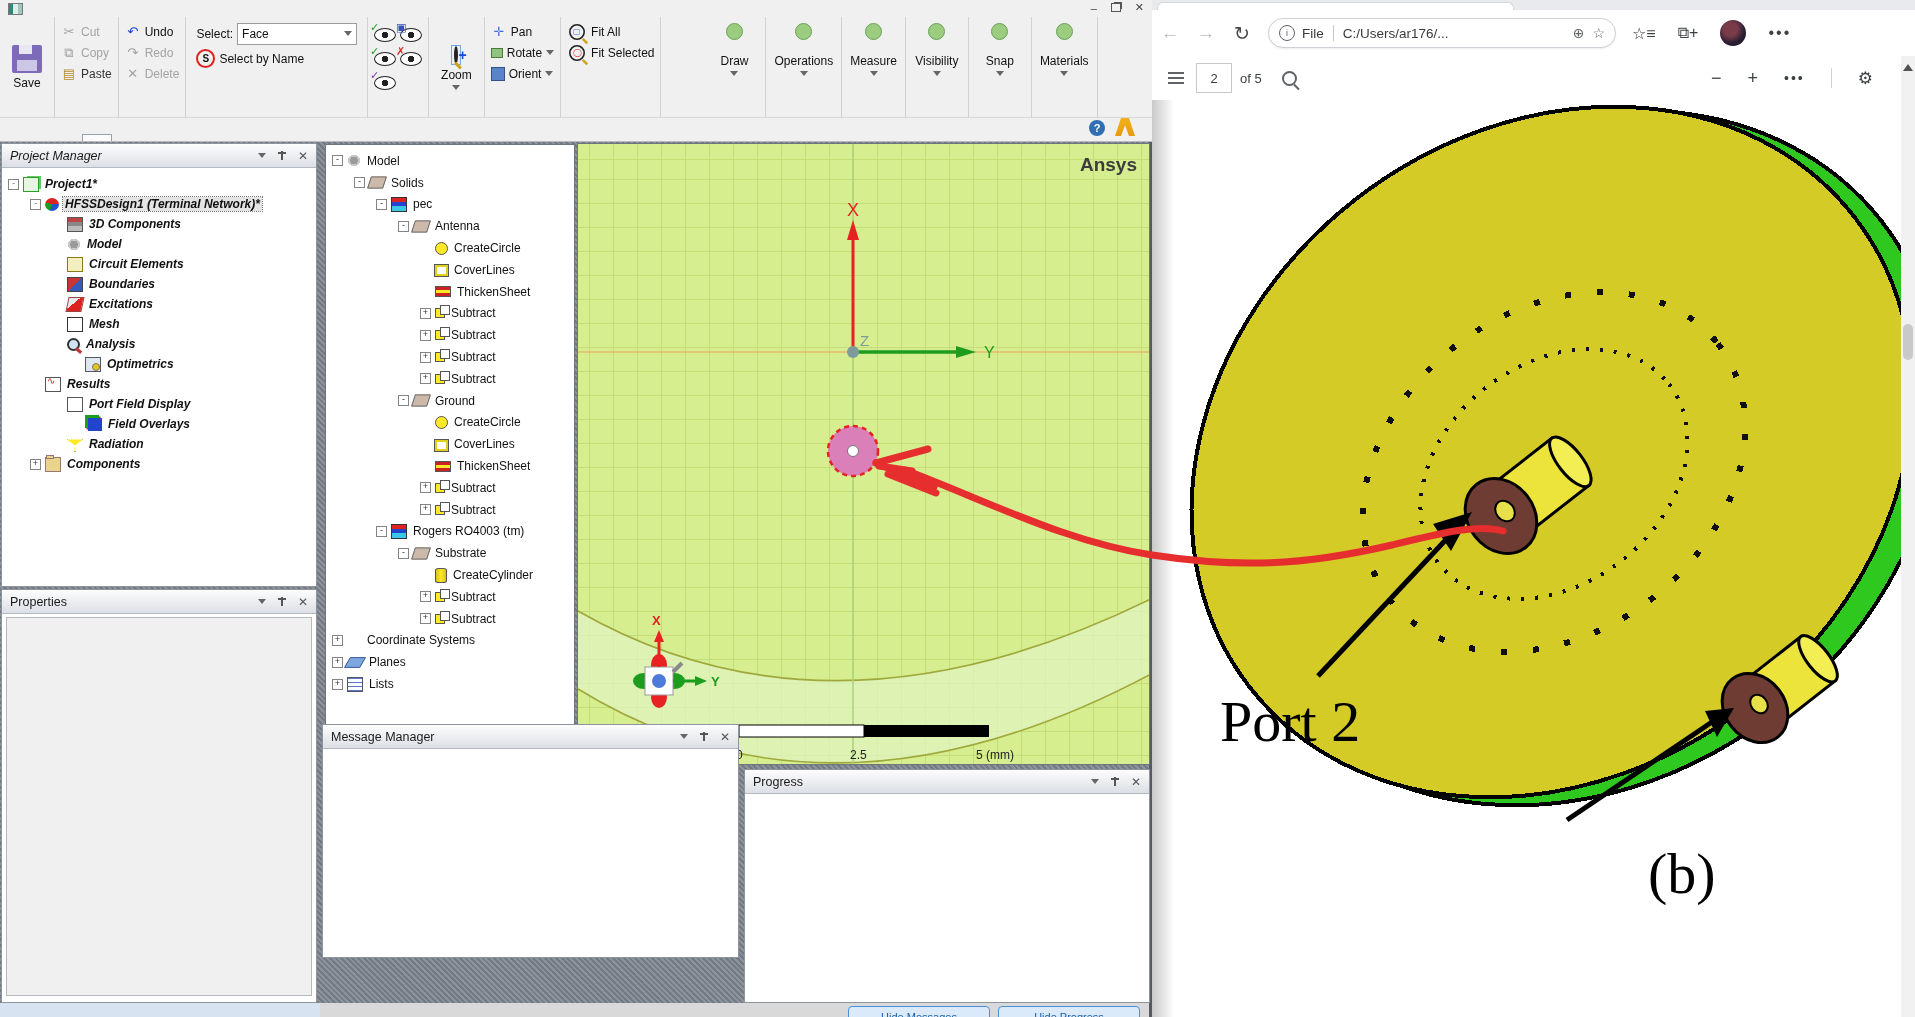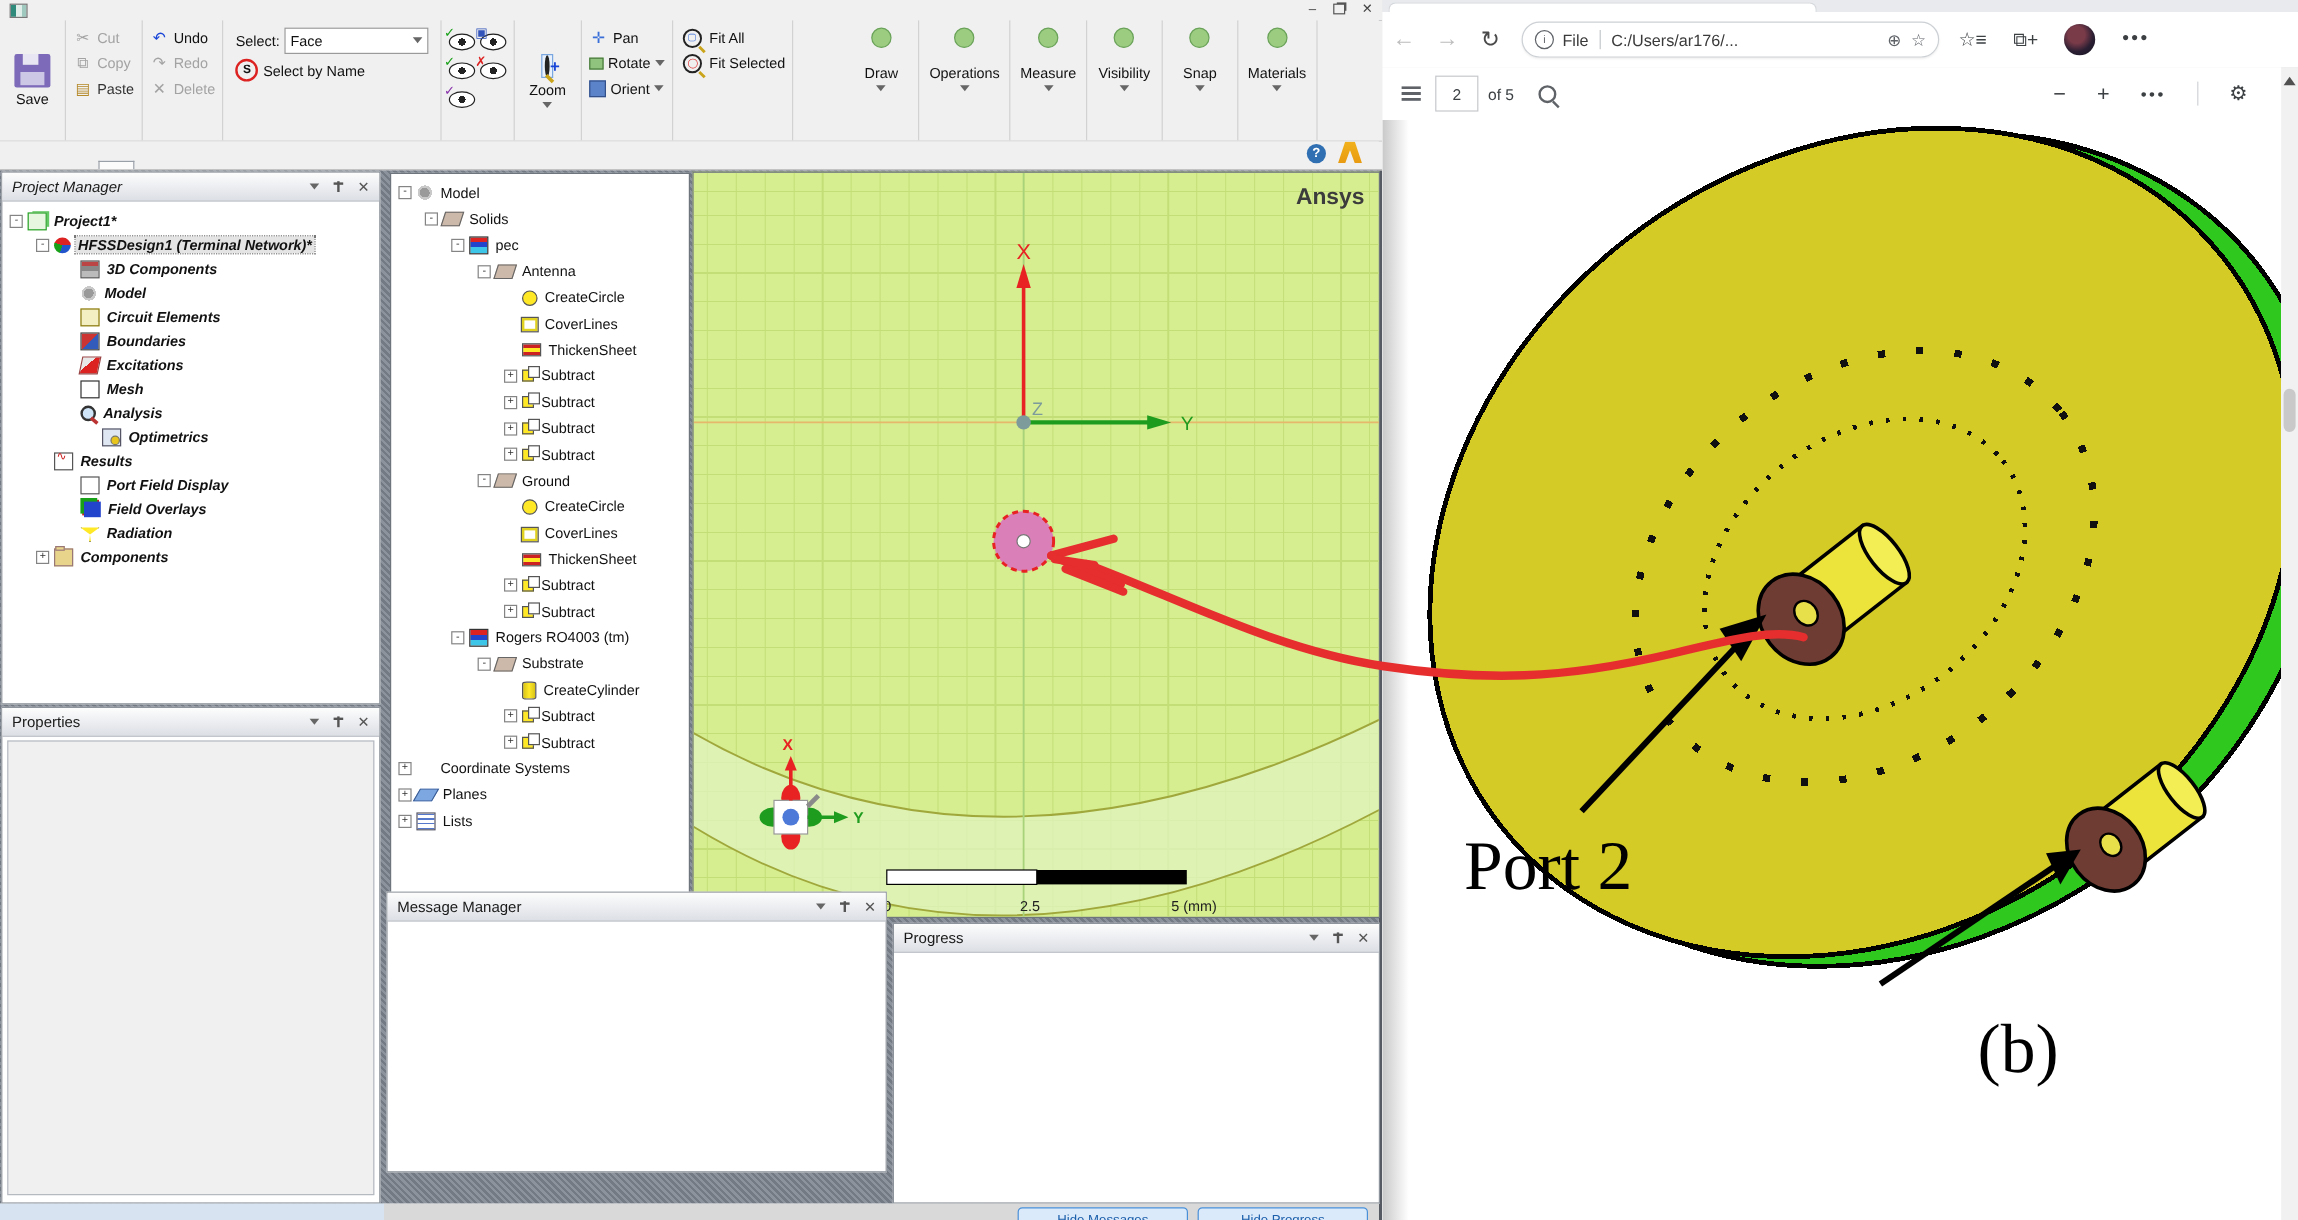--- a/index.html
+++ b/index.html
@@ -381,21 +381,21 @@
           <div class="trowi" style="padding-left: 28px;">
             <span class="exp noexp"></span>
             <span class="ic ic-results"></span>
             <span class="lbl">Results</span>
           </div>
           <div class="trowi" style="padding-left: 50px;">
             <span class="exp noexp"></span>
             <span class="ic ic-portfield"></span>
             <span class="lbl">Port Field Display</span>
           </div>
-          <div class="trowi" style="padding-left: 50px;">
+          <div class="trowi" style="padding-left: 68px;">
             <span class="exp noexp"></span>
             <span class="ic ic-fieldoverlays"></span>
             <span class="lbl">Field Overlays</span>
           </div>
           <div class="trowi" style="padding-left: 50px;">
             <span class="exp noexp"></span>
             <span class="ic ic-radiation"></span>
             <span class="lbl">Radiation</span>
           </div>
           <div class="trowi" style="padding-left: 28px;">
@@ -593,21 +593,21 @@
         <g>
           <rect x="161" y="581" width="125" height="12" fill="#fff" stroke="#000"></rect>
           <rect x="286" y="581" width="125" height="12" fill="#000"></rect>
           <text x="158" y="615" font-size="12" fill="#222">0</text>
           <text x="272" y="615" font-size="12" fill="#222">2.5</text>
           <text x="398" y="615" font-size="12" fill="#222">5 (mm)</text>
         </g>
       </svg>
     </div>
 
-    <div class="abs panel" style="left:322px;top:743px;width:417px;height:234px;">
+    <div class="abs panel" style="left:322px;top:724px;width:417px;height:234px;">
       <div class="phead">
         <span>Message Manager</span>
           <span class="sp"></span>
         <span class="phicons">
           <span class="caret"></span>
           <span class="pin"></span>
           <span class="px">✕</span>
         </span>
       </div>
     </div>

